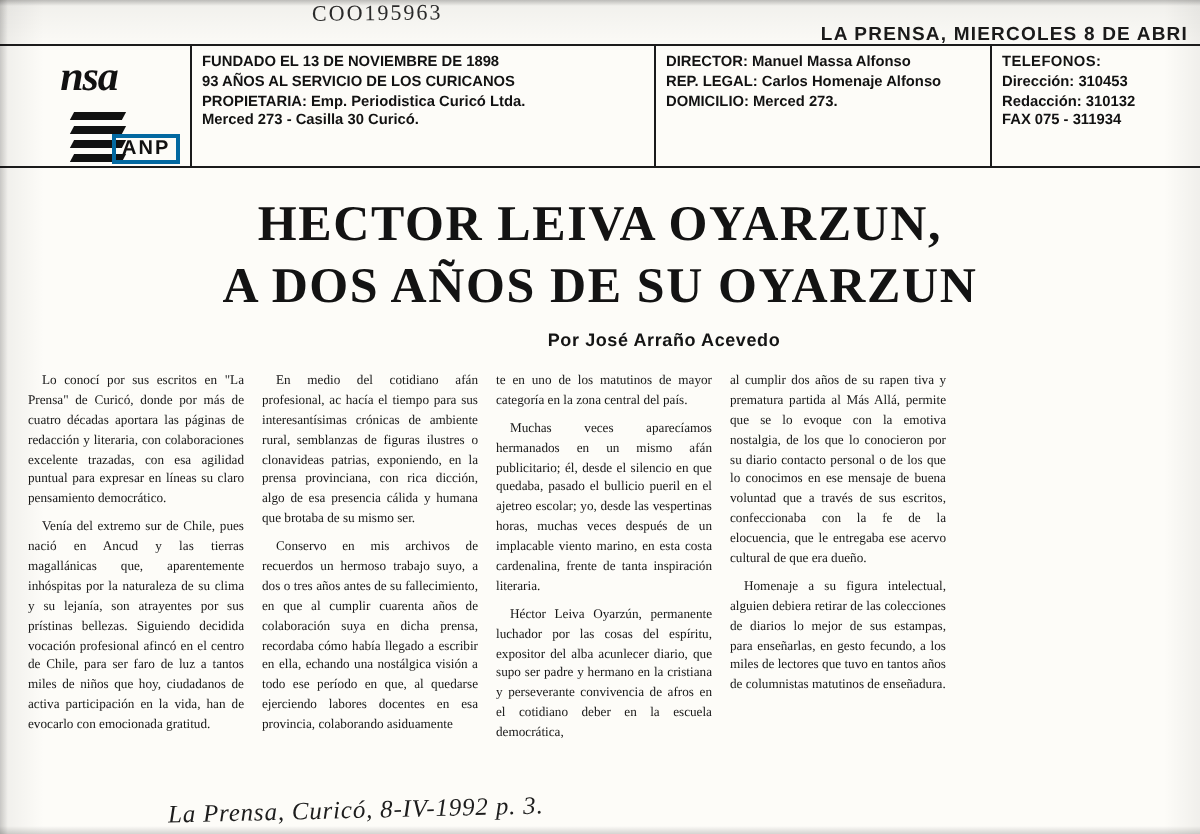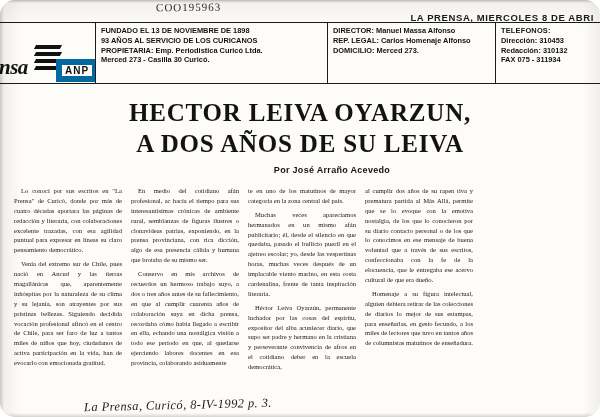--- a/index.html
+++ b/index.html
@@ -14,21 +14,20 @@
     font-family: "Liberation Serif", serif;
     color: #111;
   }
 
   .page {
     position: relative;
     width: 600px;
     height: 417px;
     background: #fdfcf8;
     overflow: hidden;
-    border-radius: 15px;
   }
 
   
   .paper-texture {
     position: absolute;
     inset: 0;
     background:
       linear-gradient(180deg, rgba(0,0,0,0.05) 0px, rgba(0,0,0,0) 26px),
       linear-gradient(90deg, rgba(0,0,0,0.06) 0px, rgba(0,0,0,0) 22px),
       linear-gradient(270deg, rgba(0,0,0,0.05) 0px, rgba(0,0,0,0) 18px);
@@ -80,22 +79,23 @@
   }
   .mh-col {
     position: relative;
     box-sizing: border-box;
     padding: 3px 5px;
   }
   .mh-logo {
     width: 96px;
     border-right: 1.2px solid #1b1b1b;
     display: flex;
-    align-items: flex-end;
+    align-items: center;
     overflow: hidden;
+    flex-direction: column;
   }
   .logo-word {
     font-family: "Liberation Serif", serif;
     font-weight: bold;
     font-style: italic;
     font-size: 21px;
     letter-spacing: -0.5px;
     color: #111;
     margin-left: -6px;
   }
@@ -113,21 +113,21 @@
   .logo-mark .b2 { width: 26px; height: 4px; top: 12px; left: 3px; transform: skewX(-28deg); }
   .logo-mark .b3 { width: 26px; height: 4px; top: 19px; left: 3px; transform: skewX(-28deg); }
   .logo-mark .b4 { width: 26px; height: 4px; top: 26px; left: 3px; transform: skewX(-28deg); }
   .logo-anp {
     position: absolute;
     bottom: 1px;
     left: 56px;
     font-family: "Liberation Sans", sans-serif;
     font-size: 10px;
     font-weight: bold;
-    border: 6px solid #0369a1;
+    border: 2px solid #0369a1;
     padding: 0 3px;
     letter-spacing: 1px;
   }
 
   .mh-founded {
     width: 232px;
     border-right: 1.2px solid #1b1b1b;
     font-family: "Liberation Sans", sans-serif;
     font-size: 7.4px;
     font-weight: bold;
@@ -277,21 +277,21 @@
     <div class="mh-col mh-phones">
       <span class="mh-line mh-label">TELEFONOS:</span>
       <span class="mh-line">Dirección: 310453</span>
       <span class="mh-line">Redacción: 310132</span>
       <span class="mh-line">FAX 075 - 311934</span>
     </div>
   </div>
 
   <div class="headline">
     <span class="l1">HECTOR LEIVA OYARZUN,</span>
-    <span class="l2">A DOS AÑOS DE SU LEIVA</span>
+    <span class="l2">A DOS AÑOS DE SU OYARZUN</span>
   </div>
   <div class="byline">Por José Arraño Acevedo</div>
 
   <div class="columns">
     <div class="col">
       <p class="indent">Lo conocí por sus escritos en "La Prensa" de Curicó, donde por más de cuatro décadas aportara las páginas de redacción y literaria, con colaboraciones excelente trazadas, con esa agilidad puntual para expresar en líneas su claro pensamiento democrático.</p>
       <p class="indent">Venía del extremo sur de Chile, pues nació en Ancud y las tierras magallánicas que, aparentemente inhóspitas por la naturaleza de su clima y su lejanía, son atrayentes por sus prístinas bellezas. Siguiendo decidida vocación profesional afincó en el centro de Chile, para ser faro de luz a tantos miles de niños que hoy, ciudadanos de activa participación en la vida, han de evocarlo con emocionada gratitud.</p>
     </div>
     <div class="col">
       <p class="indent">En medio del cotidiano afán profesional, ac hacía el tiempo para sus interesantísimas crónicas de ambiente rural, semblanzas de figuras ilustres o clonavideas patrias, exponiendo, en la prensa provinciana, con rica dicción, algo de esa presencia cálida y humana que brotaba de su mismo ser.</p>

